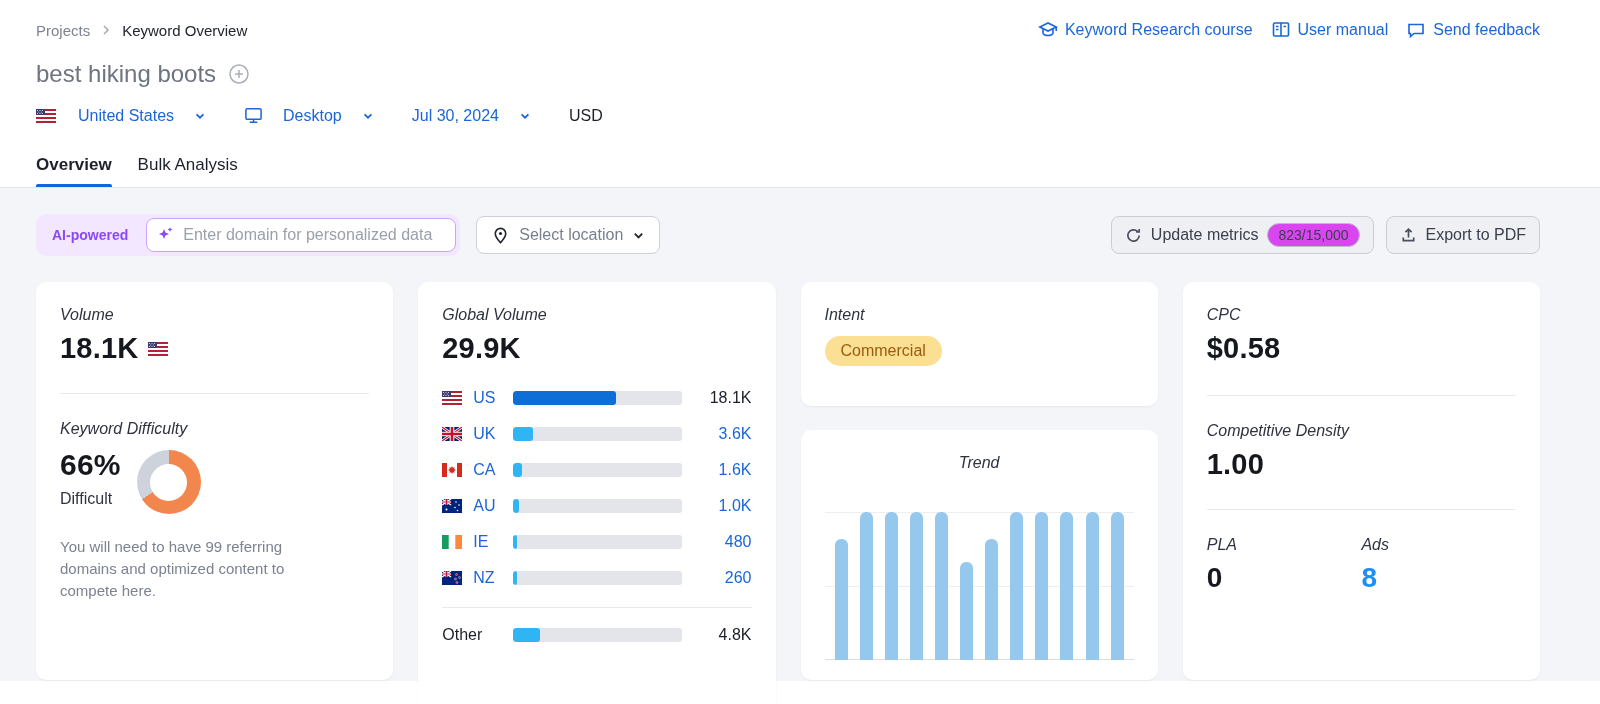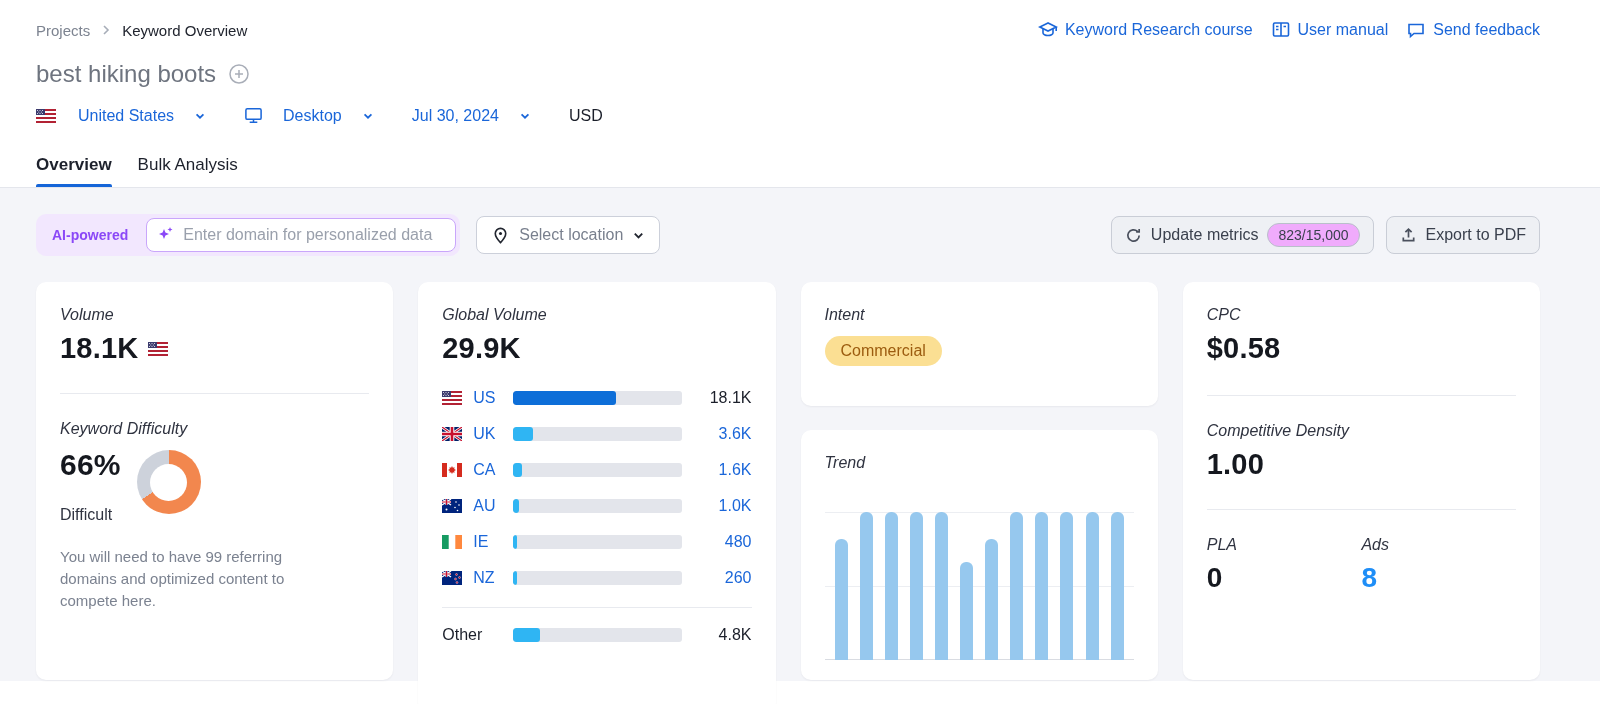--- a/index.html
+++ b/index.html
@@ -57,39 +57,39 @@
   .loc-btn { height:38px; background:#fff; border:1px solid #ccd0da; border-radius:8px;
              display:flex; align-items:center; gap:9px; padding:0 14px; cursor:pointer; }
   .loc-btn .loc-label { font-size:16px; color:#787f8d; }
   .loc-btn svg { stroke:#21252f; }
 
   .right-controls { display:flex; gap:12px; align-items:center; }
   .gbtn { height:38px; background:#eef0f4; border:1px solid #c9cdd6; border-radius:8px;
           display:flex; align-items:center; gap:9px; padding:0 13px; cursor:pointer;
           font-size:16px; color:#3a404d; }
   .gbtn svg { stroke:#4a505d; }
-  .quota { background:#f0abfc; border:1px solid #b9bfca; border-radius:999px;
+  .quota { background:#d946ef; border:1px solid #b9bfca; border-radius:999px;
            padding:3px 10px; font-size:14px; color:#3a404d; }
 
   
   .grid { margin-top:26px; display:grid; grid-template-columns:repeat(4,1fr);
           gap:25px; align-items:start; }
   .card { background:#fff; border-radius:10px; box-shadow:0 1px 2px rgba(30,35,50,.06);
           padding:24px; }
   .card-label { font-size:16px; color:#2f3340;font-style:italic; }
   .big-val { font-size:29px; font-weight:700; color:#15181f; letter-spacing:.2px; }
   .hr { height:1px; background:#e8eaef; border:0; }
 
   
   .card-volume { height:398px; }
   .vol-val-row { display:flex; align-items:center; gap:10px; margin-top:8px; }
   .card-volume .hr { margin:28px 0 26px; }
   .kd-row { display:flex; align-items:flex-start; margin-top:10px; }
   .kd-left .big-val { font-size:30px; }
-  .kd-diff { font-size:16px; color:#2f3340; margin-top:24px; }
+  .kd-diff { font-size:16px; color:#2f3340; margin-top:8px; }
   .donut { width:64px; height:64px; border-radius:50%; margin-left:16px; margin-top:2px;
            display:flex; align-items:center; justify-content:center; }
   .donut-hole { width:37px; height:37px; border-radius:50%; background:#fff; }
   .kd-desc { margin-top:22px; font-size:15px; color:#7b8290; line-height:1.45;
              max-width:260px; }
 
   
   .card-global { height:430px; }
   .gv-val { margin-top:8px; }
   .gv-rows { margin-top:22px; }
@@ -105,21 +105,21 @@
   .val-blue { color:#1a66d9; cursor:pointer; }
   .val-dark { color:#1b1f2a; }
   .gv-divider { height:1px; background:#e8eaef; margin:18px 0 16px; }
   .gv-other-label { width:71px; font-size:16px; color:#1b1f2a; margin-left:0; }
 
   
   .card-intent { height:124px; }
   .intent-badge { display:inline-block; margin-top:12px; background:#fbdf93;
                   color:#9c5c0f; font-size:16px; border-radius:999px;
                   padding:6px 16px; }
-  .card-trend { height:250px; margin-top:24px; }
+  .card-trend { height:250px; margin-top:24px;text-align:center; }
   .trend-chart { position:relative; height:168px; margin-top:20px; padding:0 8px; }
   .gridline { position:absolute; left:0; right:0; height:1px; background:#eceef2; }
   .gridline.base { background:#d9dce2; }
   .trend-bars { position:absolute; left:10px; right:10px; top:20px; bottom:0;
                 display:flex; justify-content:space-between; align-items:flex-end; }
   .tbar { width:13px; border-radius:6px 6px 0 0; }
 
   
   .card-cpc { height:398px; }
   .cpc-val { margin-top:8px; }

